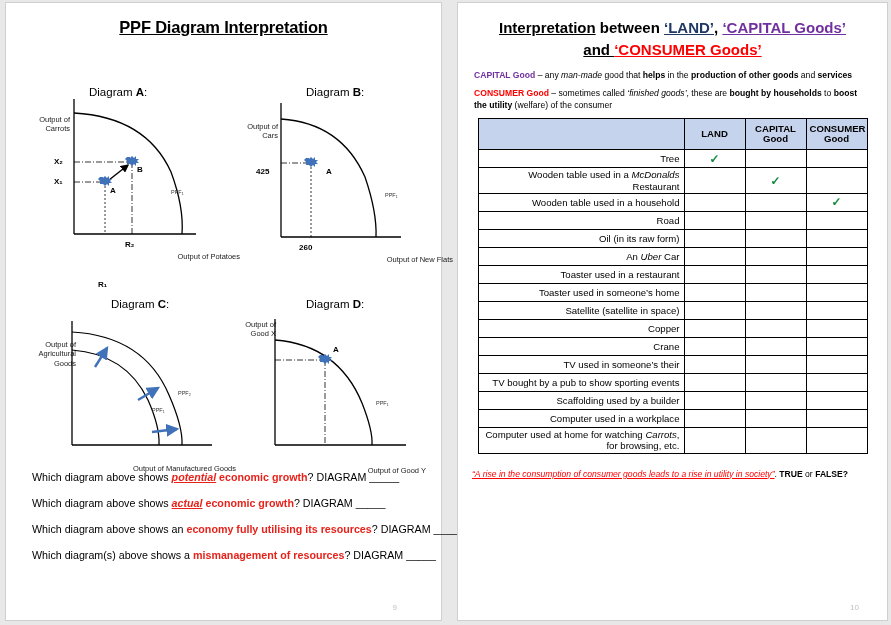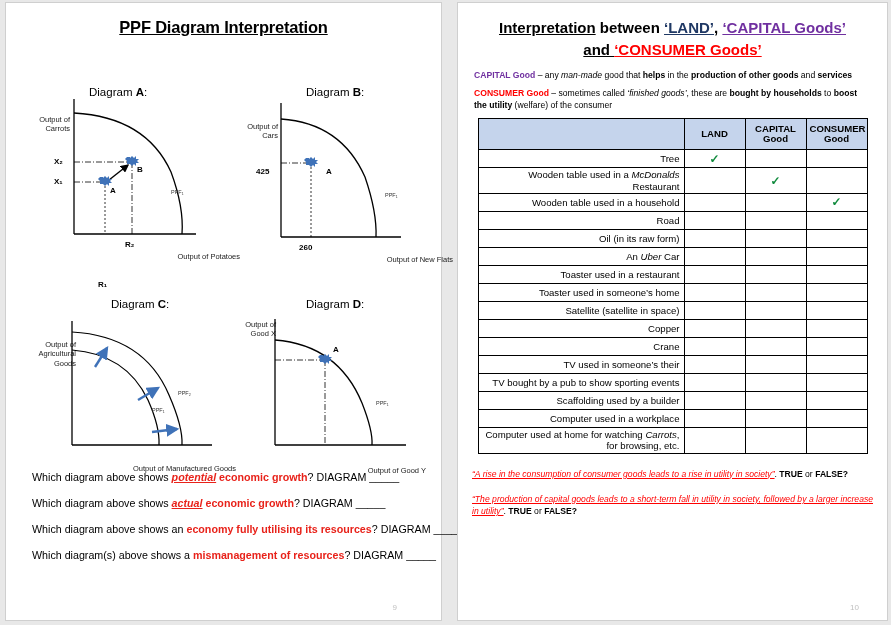--- a/index.html
+++ b/index.html
@@ -459,20 +459,17 @@
             <td class="mark"></td>
             <td class="mark"></td>
           </tr>
         </tbody>
     </table>
 
     <div class="tf-block">
       <p>
         <span class="tf-q">“A rise in the consumption of consumer goods leads to a rise in utility in society”</span><span class="tf-plain">. </span><span class="tf-ans">TRUE</span><span class="tf-plain"> or </span><span class="tf-ans">FALSE?</span>
       </p>
-      <p>
-        <span class="tf-q">“The production of capital goods leads to a short-term fall in utility in society, followed by a larger increase in utility”</span><span class="tf-plain">. </span><span class="tf-ans">TRUE</span><span class="tf-plain"> or </span><span class="tf-ans">FALSE?</span>
-      </p>
     </div>
 
     <div class="pagenum right-num">10</div>
   </div>
 </div>
 
 </body></html>

